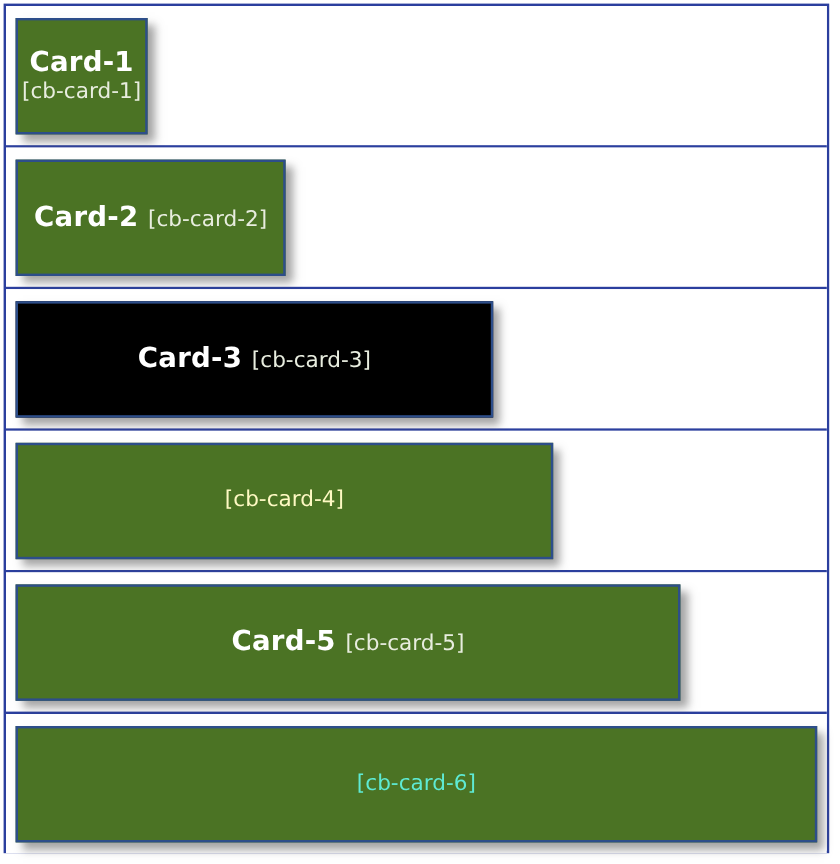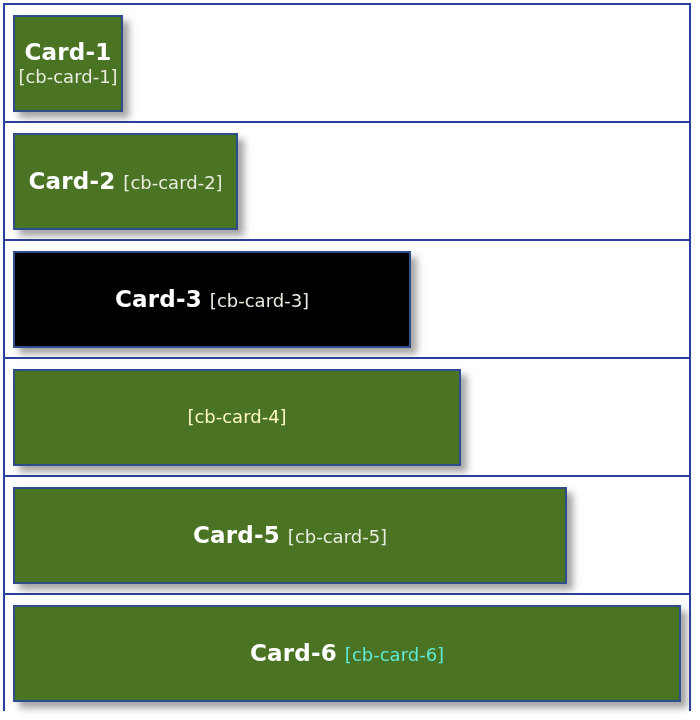--- a/index.html
+++ b/index.html
@@ -127,19 +127,18 @@
       <div class="card-inner">
         <span class="card-title" style="color: rgb(255, 255, 255);">Card-5</span>
         <span class="card-id" style="color: rgb(232, 237, 223);">[cb-card-5]</span>
       </div>
     </div>
   </div>
 
   <div class="card-row last-row" style="border-bottom-color: rgb(43, 63, 158);">
     <div class="card" style="width: 668px; background: rgb(75, 115, 36); border-color: rgb(45, 78, 138);">
       <div class="card-inner">
-        <span class="card-title" style="color: rgb(255, 255, 255);">Card-6</span>
         <span class="card-id" style="color: #5eead4;">[cb-card-6]</span>
       </div>
     </div>
   </div>
 
 </div>
 
 </body></html>

